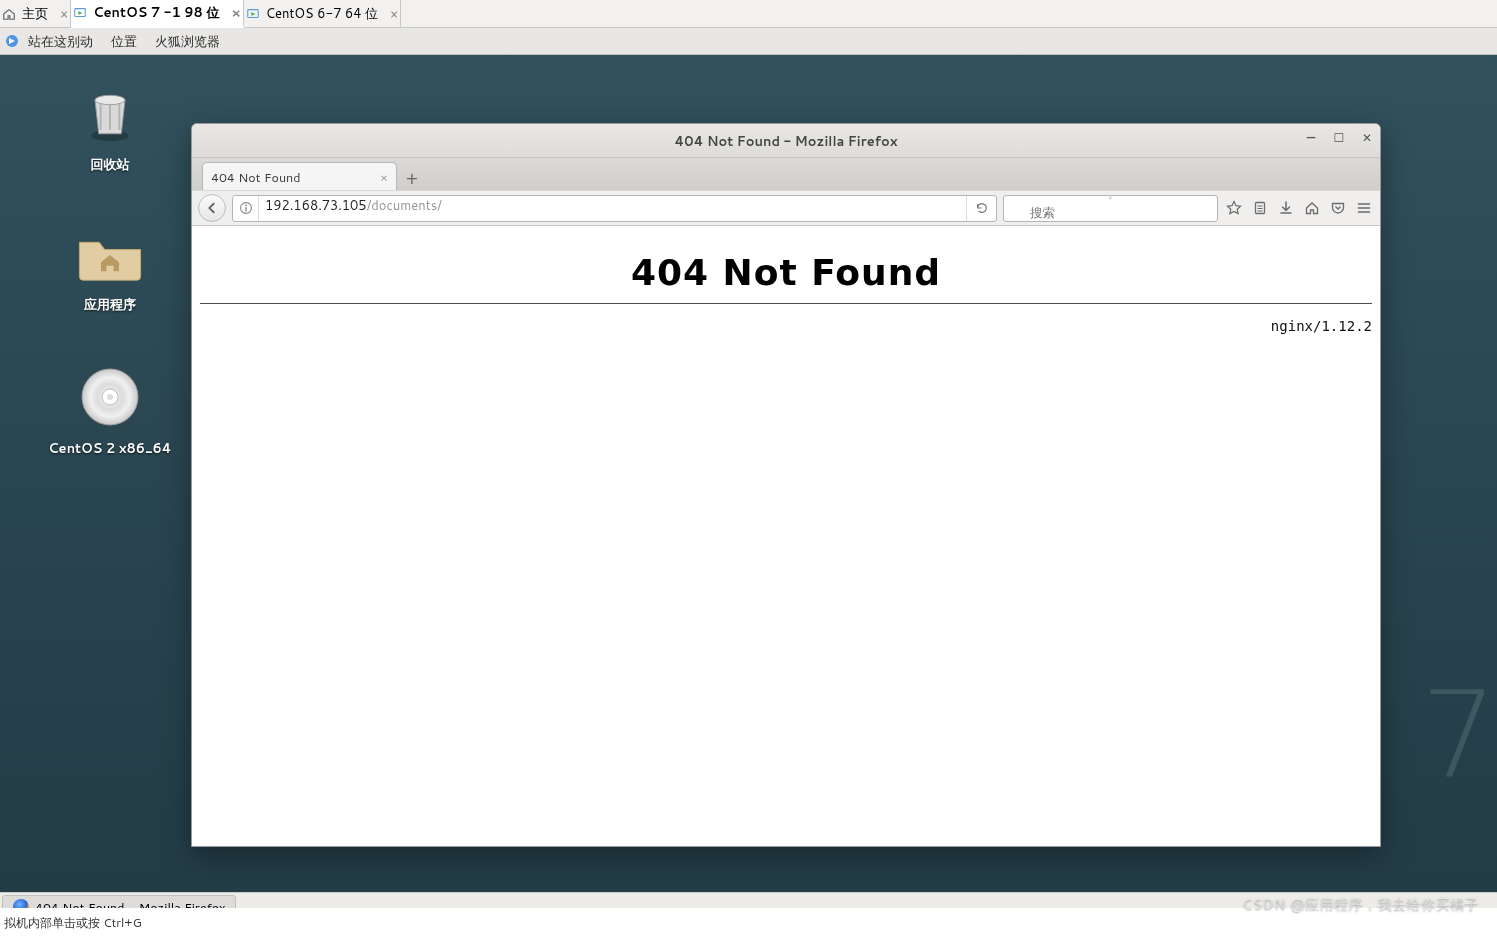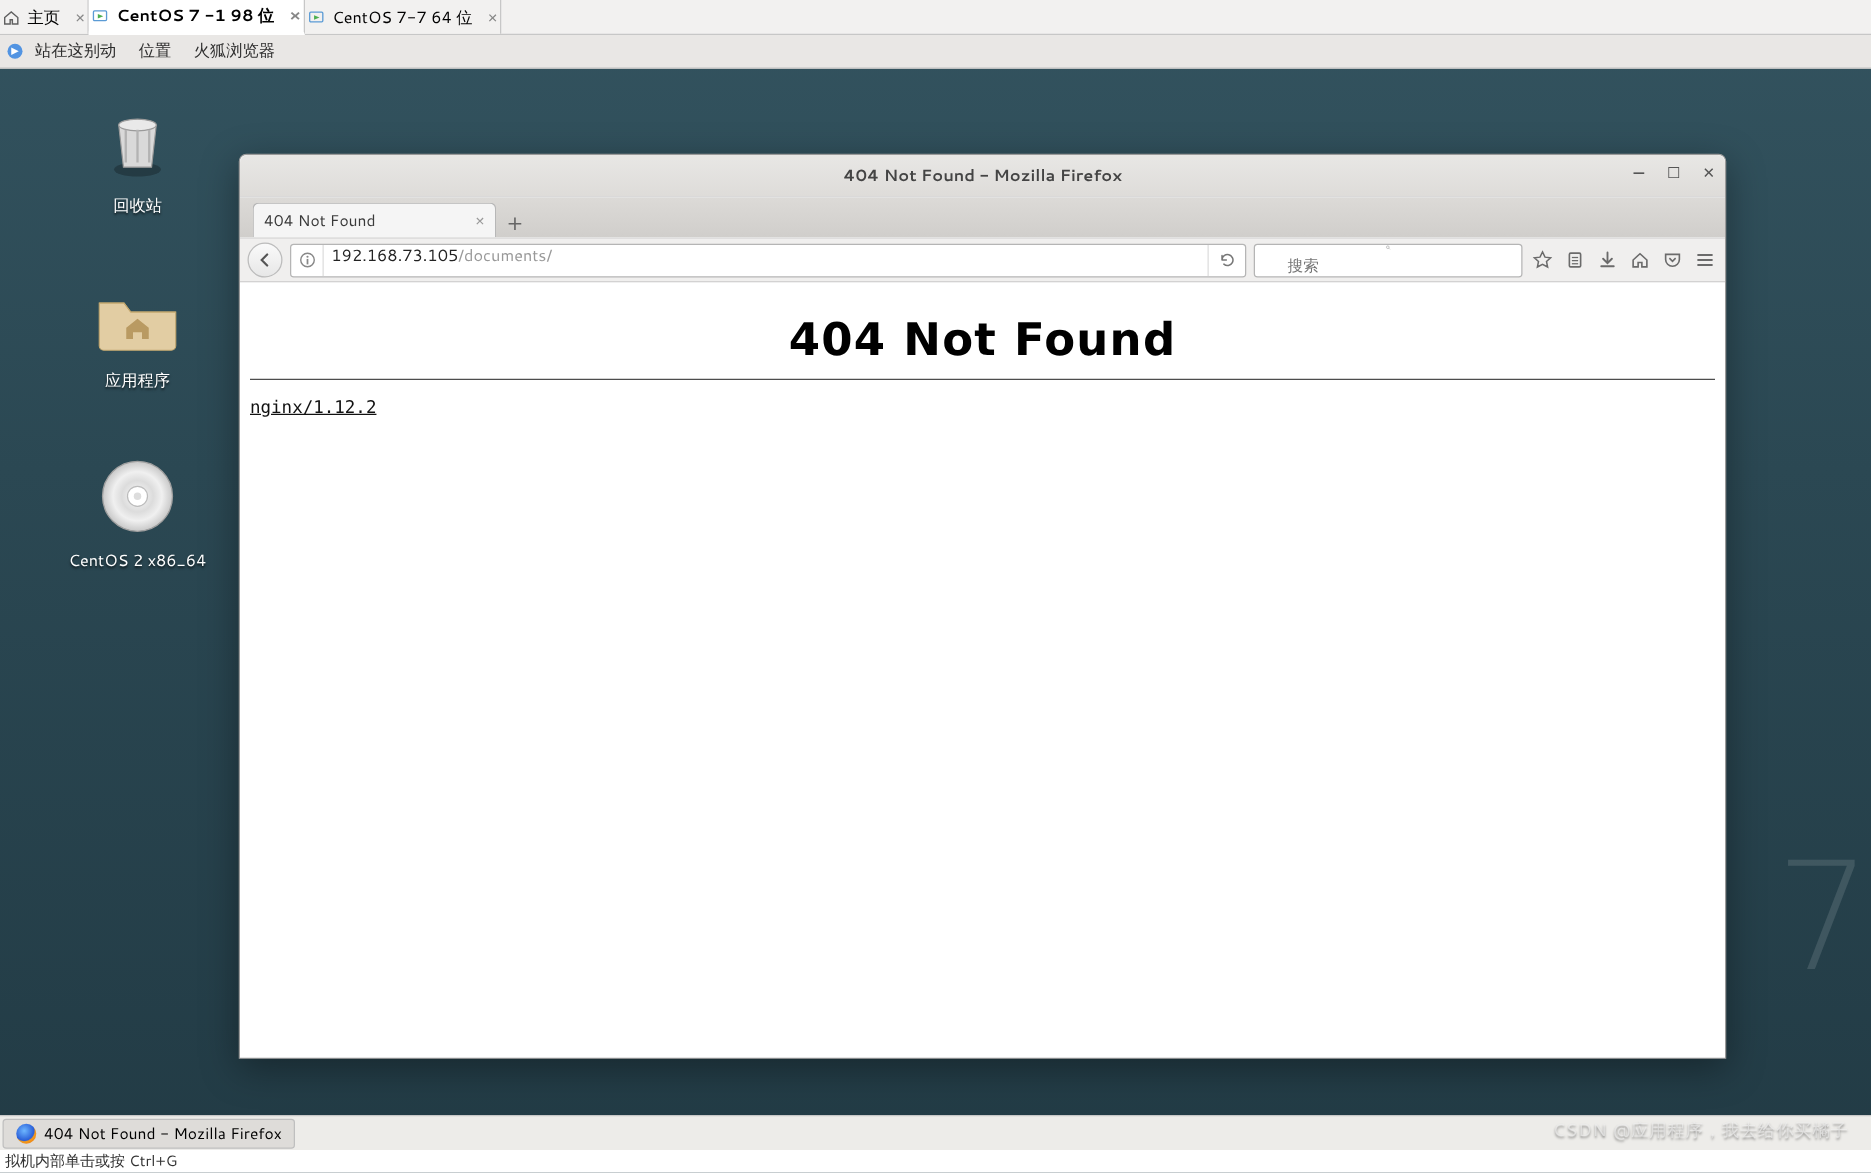--- a/index.html
+++ b/index.html
@@ -14,21 +14,21 @@
   .ico-home-line { width:14px; height:14px; display:inline-block; }
   .ico-vm { width:14px; height:14px; display:inline-block; }
 
   
   .gnome-bar { position:absolute; top:28px; left:0; right:0; height:27px; background:#e9e7e5; border-bottom:1px solid #c0c0c0; display:flex; align-items:center; padding-left:4px; gap:18px; }
   .gnome-bar .app-ico { width:16px; height:16px; margin-right:-10px; }
   .gnome-bar span.menu-item { cursor:pointer; color:#2e2e2e; }
 
   
   .desktop { position:absolute; top:55px; left:0; right:0; bottom:48px; }
-  .dicon { position:absolute; width:130px; text-align:center; color:#fff; text-shadow:0 1px 2px rgba(0,0,0,0.7); font-size:13px; }
+  .dicon { position:absolute; width:130px; text-align:center; color:#fff; text-shadow:0 1px 2px rgba(0,0,0,0.7); font-size:13px;font-weight:bold; }
   .dicon.trash { top:30px; left:45px; }
   .dicon.home  { top:170px; left:45px; }
   .dicon.cd    { top:310px; left:45px; }
   .dicon .dlabel { margin-top:6px; display:block; }
 
   
   .ff-window { position:absolute; top:68px; left:191px; width:1190px; height:724px; background:#fff; border:1px solid #9a9a9a; border-radius:6px 6px 0 0; box-shadow:0 8px 30px rgba(0,0,0,0.35); display:flex; flex-direction:column; }
   .ff-titlebar { height:34px; background:linear-gradient(to bottom,#e8e7e5,#dedcd9); border-bottom:1px solid #c3c3c3; border-radius:6px 6px 0 0; display:flex; align-items:center; justify-content:center; position:relative; color:#444; font-weight:600; }
   .ff-winbtns { position:absolute; right:6px; top:6px; display:flex; gap:14px; }
   .ff-winbtns .wbtn { width:14px; height:14px; display:flex; align-items:center; justify-content:center; color:#555; cursor:pointer; font-size:12px; }
@@ -45,28 +45,28 @@
   .urlbar-input { flex:1; border:none; outline:none; height:100%; padding:0 6px; font-size:13px; color:#222; background:transparent; }
   .urlbar-input .dim { color:#999; }
   .url-reload { width:30px; height:100%; border-left:1px solid #ddd; display:flex; align-items:center; justify-content:center; color:#777; cursor:pointer; }
   .searchbar { width:215px; height:27px; border:1px solid #b5b5b5; border-radius:3px; background:#fff; display:flex; align-items:center; padding:0 6px; gap:5px;flex-direction:column; }
   .searchbar input { border:none; outline:none; flex:1; font-size:12.5px; background:transparent; }
   .tool-ico { width:20px; height:20px; display:flex; align-items:center; justify-content:center; color:#6b6b6b; cursor:pointer; }
 
   .ff-content { flex:1; background:#fff; overflow:auto; padding:20px 8px 0 8px; }
   .ff-content h1.err { text-align:center; font-size:36px; font-weight:700; font-family:"DejaVu Sans",sans-serif; margin:6px 0 10px 0; letter-spacing:1px; }
   .ff-content hr { border:none; border-top:1px solid #4d4d4d; margin:10px 0 14px 0; }
-  .ff-content .server { text-align:left; font-family:"DejaVu Sans Mono",monospace; font-size:14px; color:#111;text-decoration:underline; }
+  .ff-content .server { text-align:right; font-family:"DejaVu Sans Mono",monospace; font-size:14px; color:#111; }
 
   
   .gnome-taskbar { position:absolute; left:0; right:0; bottom:18px; height:28px; background:#edece9; border-top:1px solid #c7c7c7; display:flex; align-items:center; padding-left:2px; }
   .task-btn { height:24px; display:flex; align-items:center; gap:6px; padding:0 10px; background:#dedcd9; border:1px solid #bfbfbf; border-radius:3px; font-size:12.5px; cursor:pointer; }
   .ff-ico { width:16px; height:16px; border-radius:50%; background:radial-gradient(circle at 40% 35%, #6db6ff 0%, #2a5fd8 55%, #f59b1b 62%, #e06510 100%); }
 
-  .status-hint { position:absolute; left:0; bottom:0; height:18px; width:100%; background:#fff; display:flex; align-items:center; padding-left:4px; font-size:12px; color:#333; }
+  .status-hint { position:absolute; left:0; bottom:0; height:30px; width:100%; background:#fff; display:flex; align-items:center; padding-left:4px; font-size:12px; color:#333; }
 
   
   .watermark { position:absolute; right:18px; bottom:24px; color:rgba(240,240,240,0.65); font-size:14px; letter-spacing:0.5px; text-shadow:0 1px 2px rgba(0,0,0,.4); }
   .bg7 { position:absolute; right:0; top:610px; font-size:120px; font-weight:300; color:rgba(255,255,255,.12); font-family:"DejaVu Sans"; pointer-events:none; }
 </style>
 </head>
 <body>
 
 <div class="host-tabbar">
   <div class="host-tab">
@@ -82,21 +82,21 @@
         <polygon points="6,6 11,8 6,10" fill="#4caf50"></polygon>
       </svg>
     <span>CentOS 7 -1 98 位</span>
     <span class="close">×</span>
   </div>
   <div class="host-tab">
     <svg class="ico-vm" viewBox="0 0 16 16">
         <rect x="2" y="3" width="12" height="9" rx="1" fill="none" stroke="#5b9bd5" stroke-width="1.2"></rect>
         <polygon points="6,6 11,8 6,10" fill="#4caf50"></polygon>
       </svg>
-    <span>CentOS 7-7  64 位</span>
+    <span>CentOS 6-7  64 位</span>
     <span class="close">×</span>
   </div>
 </div>
 
 <div class="gnome-bar">
   <svg class="app-ico" viewBox="0 0 16 16">
       <circle cx="8" cy="8" r="6" fill="#5294e2"></circle>
       <path d="M5 5l6 3-6 3z" fill="#fff"></path>
     </svg>
   <span class="menu-item">站在这别动</span>

